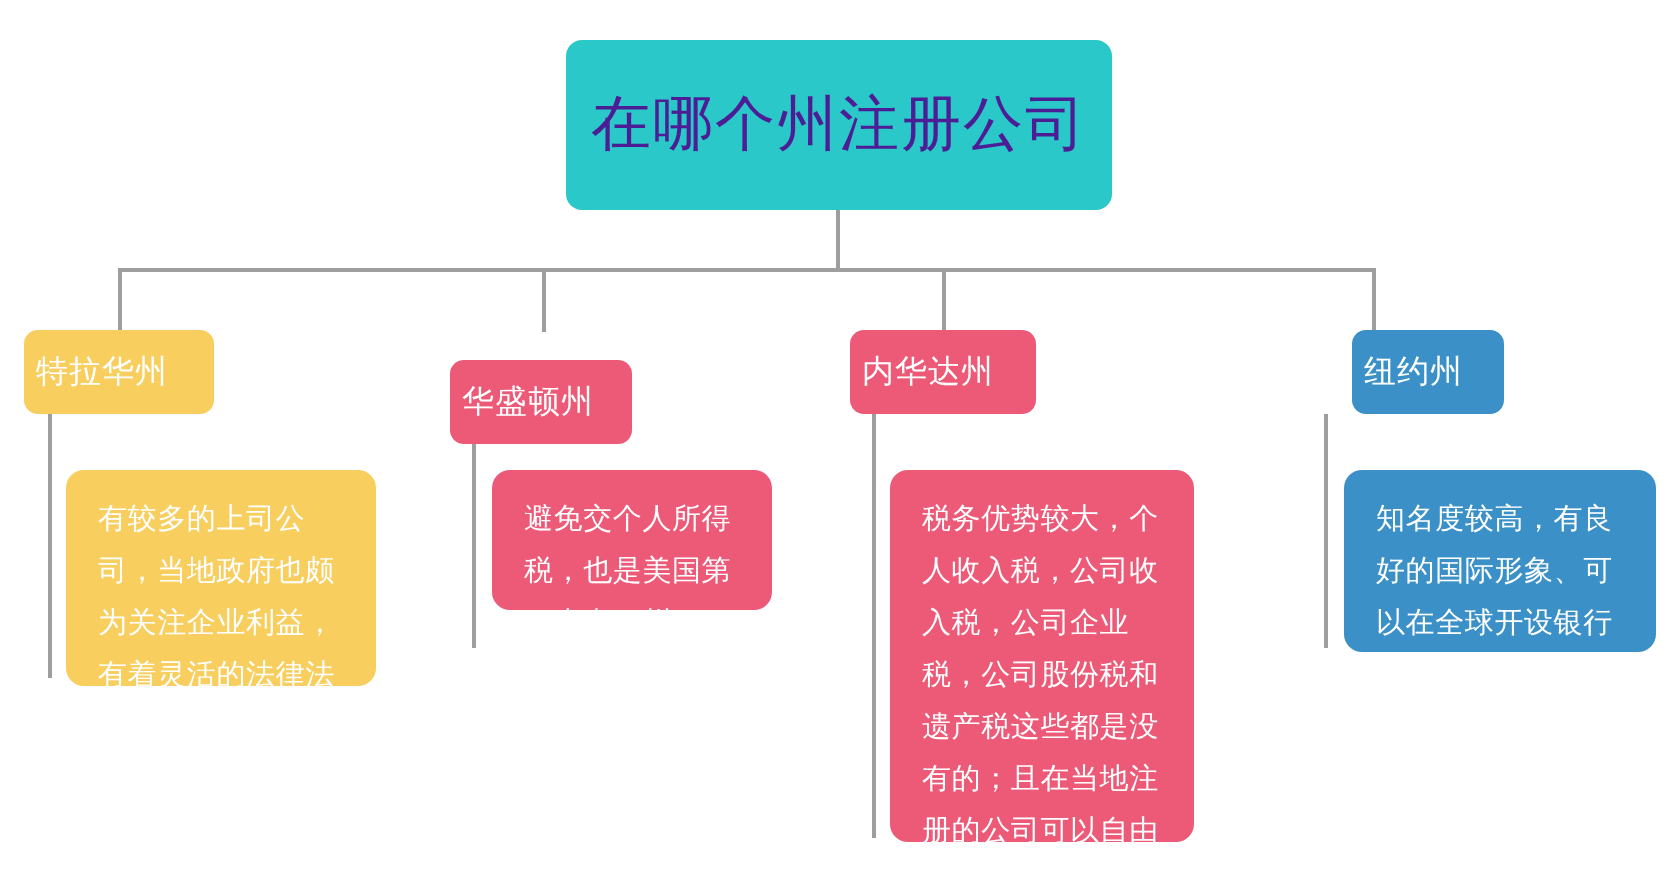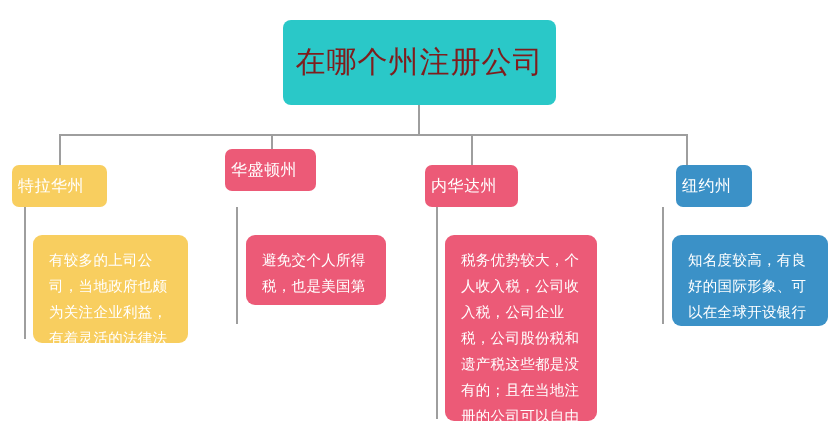--- a/index.html
+++ b/index.html
@@ -34,21 +34,21 @@
     left: 283px;
     top: 20px;
     width: 273px;
     height: 85px;
     background: #2ac8c8;
     border-radius: 8px;
     box-sizing: border-box;
     display: flex;
     align-items: center;
     justify-content: center;
-    color: #7f1d1d;
+    color: #4c1d95;
     font-size: 30px;
     letter-spacing: 1px;
     white-space: nowrap;
   }
 
   
   .branch-title {
     position: absolute;
     height: 42px;
     border-radius: 7px;
@@ -79,21 +79,21 @@
   .c-yellow { background: #f8ce5f; }
   .c-pink   { background: #ec5a77; }
   .c-blue   { background: #3b91c7; }
   .c-teal   { background: #2ac8c8; }
 
   
   
   #title-0 { left: 12px;  top: 165px; width: 95px; }
   #leaf-0  { left: 33px;  top: 235px; width: 155px; height: 108px; }
   
-  #title-1 { left: 225px; top: 149px; width: 91px; }
+  #title-1 { left: 225px; top: 180px; width: 91px; }
   #leaf-1  { left: 246px; top: 235px; width: 140px; height: 70px; }
   
   #title-2 { left: 425px; top: 165px; width: 93px; }
   #leaf-2  { left: 445px; top: 235px; width: 152px; height: 186px; }
   
   #title-3 { left: 676px; top: 165px; width: 76px; }
   #leaf-3  { left: 672px; top: 235px; width: 156px; height: 91px; }
 </style>
 </head>
 <body>

